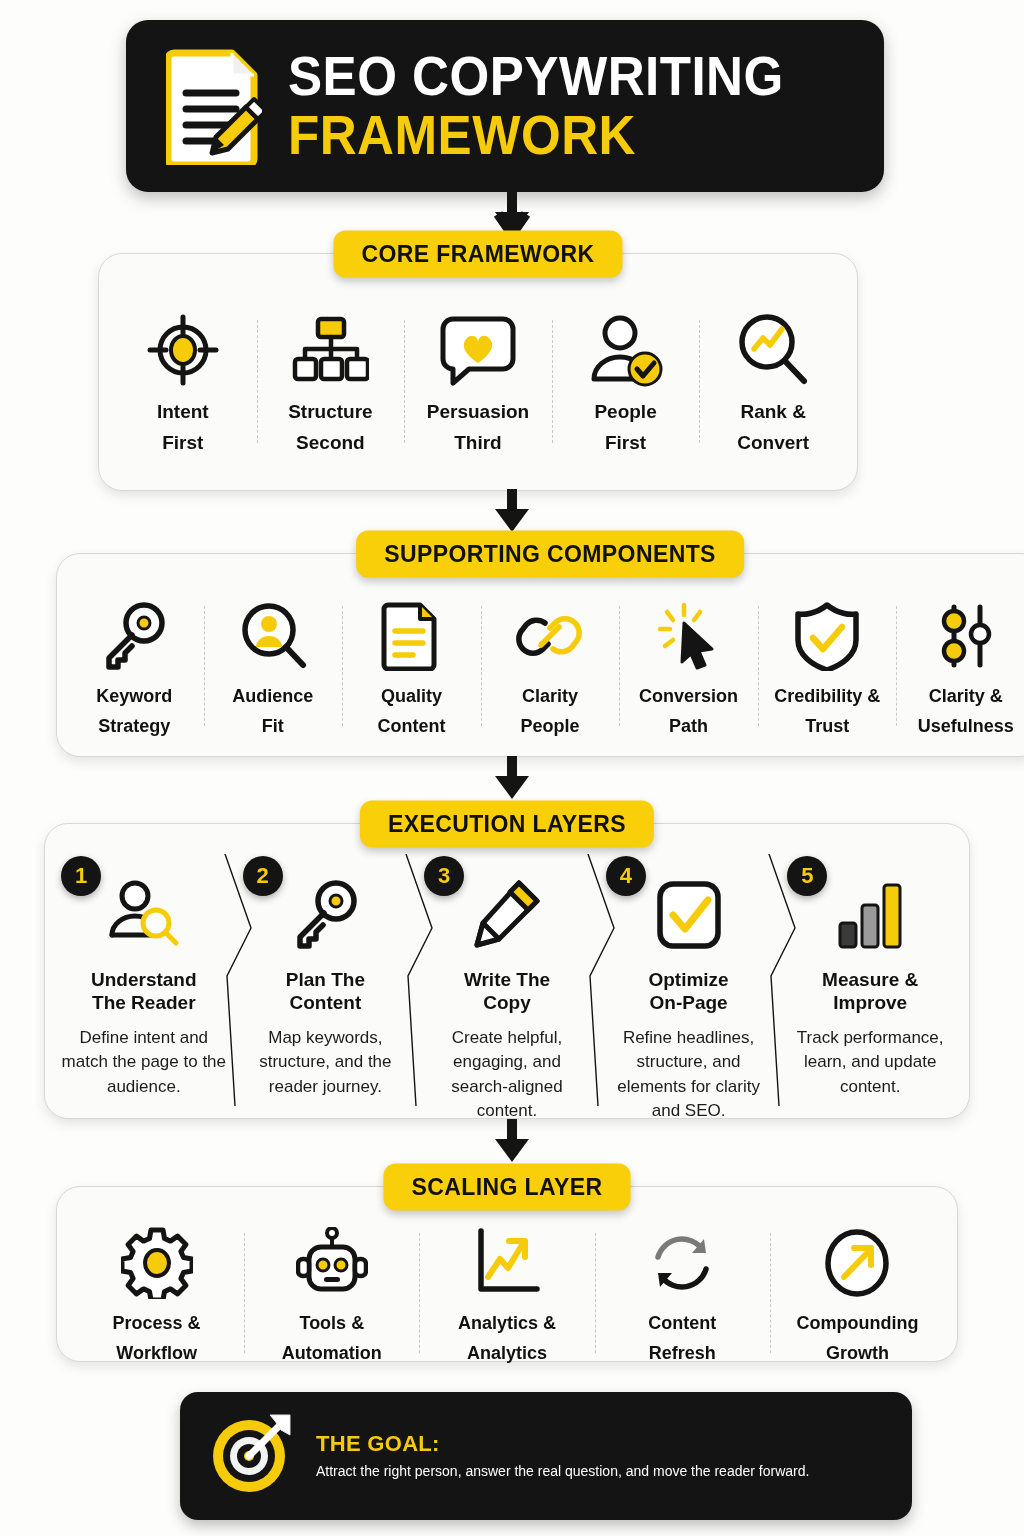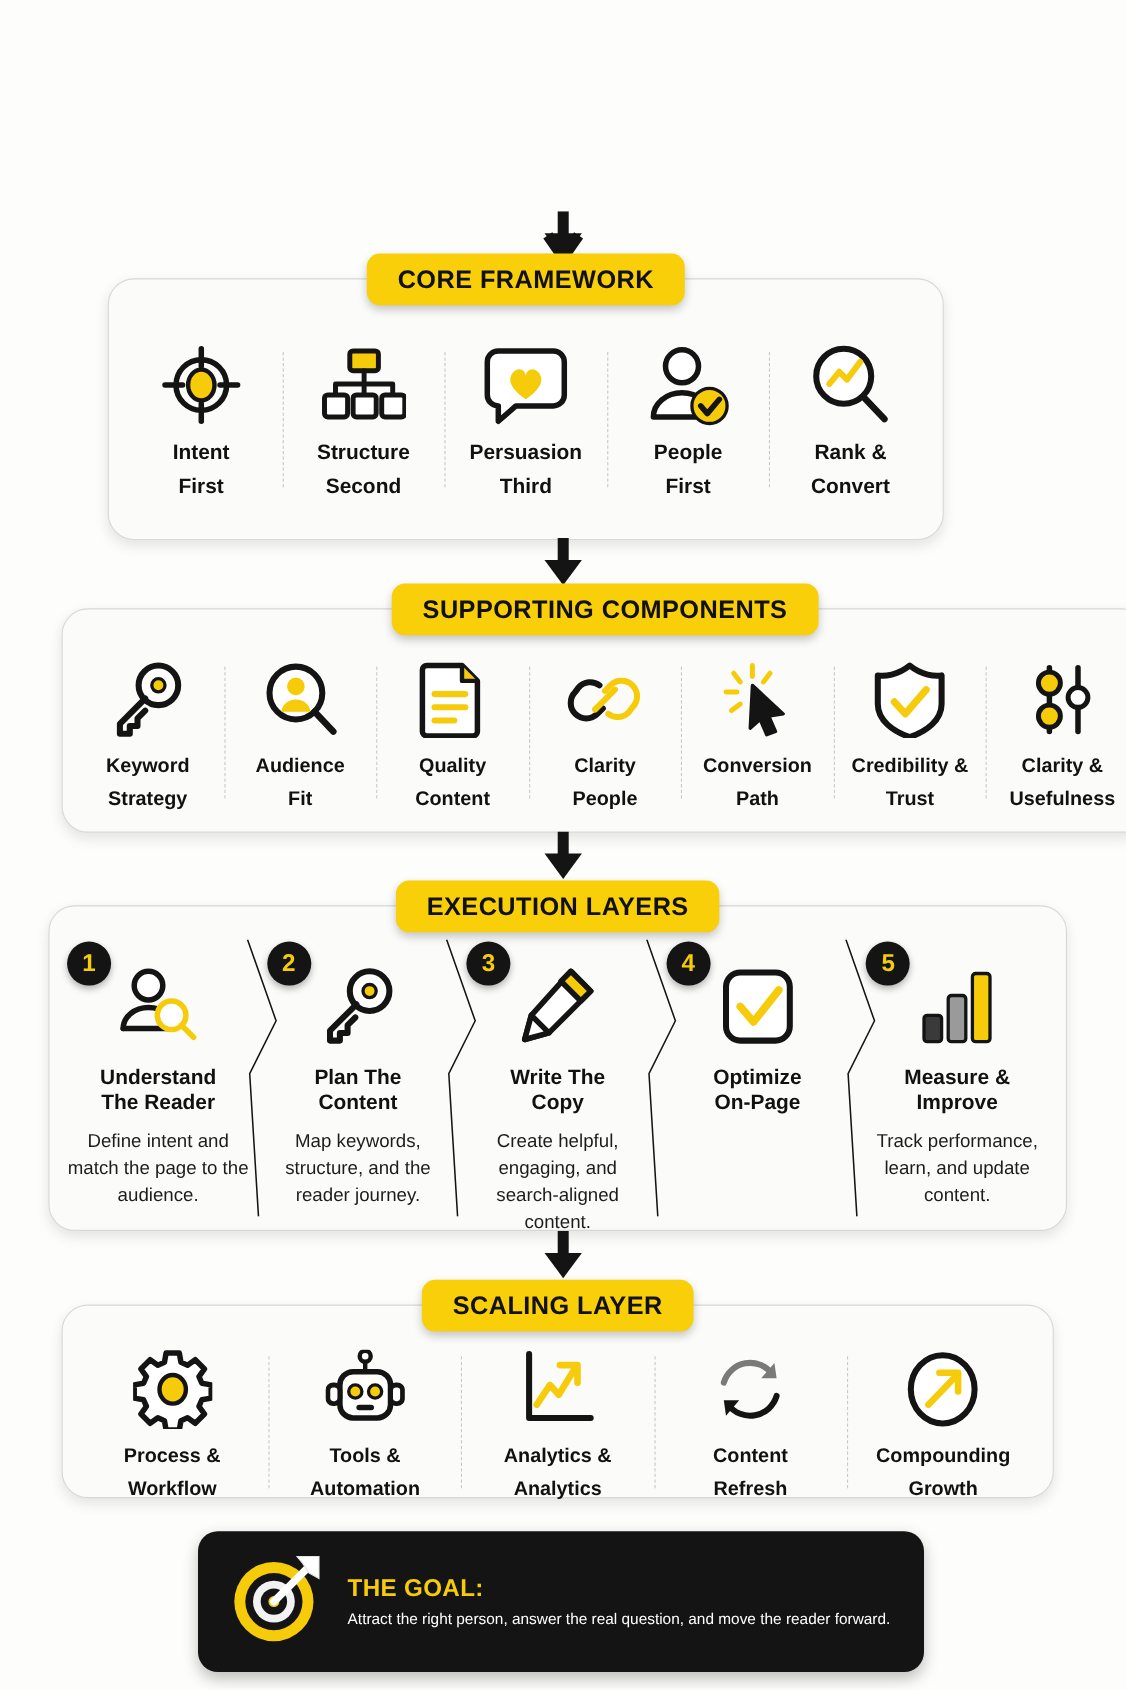--- a/index.html
+++ b/index.html
@@ -90,34 +90,57 @@
   .exec-icon{height:86px;display:flex;align-items:center;justify-content:center;margin-top:22px;}
   .exec-title{
     font-size:19px;font-weight:bold;text-align:center;line-height:1.22;margin-top:10px;color:#111;
   }
   .exec-desc{
     font-size:17px;text-align:center;line-height:1.42;margin-top:12px;color:#1c1c1c;
   }
 
   
   .goal{
-    position:absolute;left:180px;top:1392px;width:660px;height:128px;
+    position:absolute;left:180px;top:1392px;width:732px;height:128px;
     background:#141414;border-radius:18px;
     display:flex;align-items:center;gap:22px;padding:0 28px;box-sizing:border-box;
     box-shadow:0 6px 14px rgba(0,0,0,.25);
   }
   .goal-text{display:flex;flex-direction:column;}
   .goal-head{font-size:22px;font-weight:bold;color:#F6CB0A;letter-spacing:.3px;}
   .goal-body{font-size:14px;color:#fff;line-height:1.38;margin-top:5px;}
 </style>
 </head>
 <body>
 
 <div class="page">
 
+  <div class="header">
+    <div class="logo-doc">
+      <svg width="96" height="118" viewBox="0 0 96 118">
+        <path d="M8 6 h58 l22 22 v84 a6 6 0 0 1 -6 6 H8 a6 6 0 0 1 -6 -6 V12 a6 6 0 0 1 6 -6 z" fill="#fff" stroke="#F6CB0A" stroke-width="7" stroke-linejoin="round"></path>
+        <path d="M66 6 v22 h22" fill="#f1f1f1" stroke="#fff" stroke-width="3"></path>
+        <g stroke="#141414" stroke-width="7" stroke-linecap="round">
+          <line x1="20" y1="46" x2="70" y2="46"></line>
+          <line x1="20" y1="62" x2="70" y2="62"></line>
+          <line x1="20" y1="78" x2="62" y2="78"></line>
+          <line x1="20" y1="94" x2="48" y2="94"></line>
+        </g>
+        <g transform="translate(44,56) rotate(0)">
+          <path d="M36 4 l12 12 -30 30 -16 4 4 -16 z" fill="#F6CB0A" stroke="#141414" stroke-width="5" stroke-linejoin="round"></path>
+          <path d="M36 4 l12 12 8 -8 -12 -12 z" fill="#fff" stroke="#141414" stroke-width="4" stroke-linejoin="round"></path>
+          <path d="M2 50 l4 -16 8 8 z" fill="#141414"></path>
+        </g>
+      </svg>
+    </div>
+    <div class="title-wrap">
+      <div class="title-1">SEO COPYWRITING</div>
+      <div class="title-2">FRAMEWORK</div>
+    </div>
+  </div>
 
   <div class="arrow" style="top:192px;">
     <svg width="46" height="44" viewBox="0 0 46 44">
         <path d="M23 0 v24 M9 22 L23 42 L37 22" fill="none" stroke="#141414" stroke-width="10"></path>
         <path d="M6 20 h34 L23 43 z" fill="#141414"></path>
       </svg>
   </div>
 
   <div class="card" style="left:98px;top:253px;width:760px;height:238px;">
     <div class="pill">CORE FRAMEWORK</div>
@@ -355,20 +378,21 @@
         </svg>
         <div class="badge">4</div>
         <div class="exec-icon">
           <svg width="72" height="72" viewBox="0 0 72 72">
             <rect x="7" y="5" width="58" height="62" rx="13" fill="#fff" stroke="#141414" stroke-width="5.5"></rect>
             <path d="M20 36 l12 14 23 -29" fill="none" stroke="#F6CB0A" stroke-width="7" stroke-linecap="round" stroke-linejoin="round"></path>
           </svg>
         </div>
         <div class="exec-title">Optimize</div>
         <div class="exec-title" style="margin-top:0">On-Page</div>
+        <div class="exec-desc">Refine headlines, structure, and elements for clarity and SEO.</div>
       </div>
 
       <div class="exec-col">
         <svg class="zig" viewBox="0 0 34 252" preserveAspectRatio="none">
           <path d="M4 0 L30 74 L6 122 L14 252" fill="none" stroke="#141414" stroke-width="1.4"></path>
         </svg>
         <div class="badge">5</div>
         <div class="exec-icon">
           <svg width="72" height="72" viewBox="0 0 72 72">
             <rect x="6" y="44" width="16" height="24" rx="3" fill="#3a3a3a" stroke="#141414" stroke-width="3"></rect>

